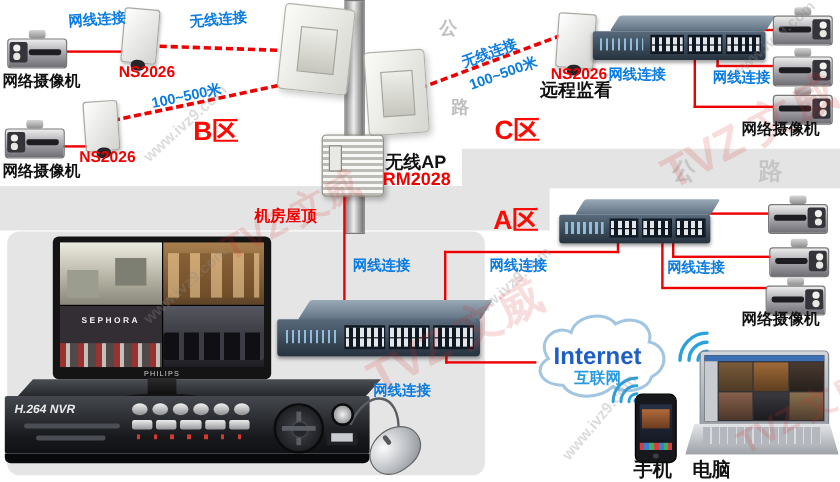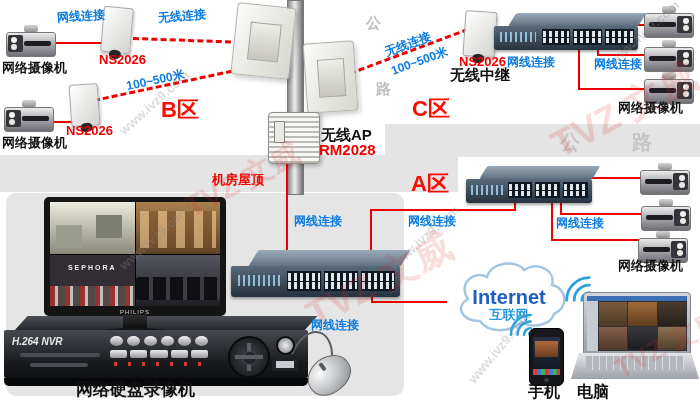--- a/index.html
+++ b/index.html
@@ -73,21 +73,21 @@
   .dpad::before{content:"";position:absolute;left:46%;top:12%;width:8%;height:76%;background:#5a5d63;}
   .dpad::after{content:"";position:absolute;top:46%;left:12%;height:8%;width:76%;background:#5a5d63;}
   .dcenter{position:absolute;left:35%;top:35%;width:30%;height:30%;border-radius:50%;background:#24262b;border:1px solid #44474d;}
   .pwr{position:absolute;left:276px;top:336px;width:15px;height:15px;border-radius:50%;background:radial-gradient(#f0f0f0,#77787c);border:2px solid #0c0d0f;z-index:4;}
   .usb{position:absolute;left:272px;top:358px;width:26px;height:13px;background:#202126;border-radius:2px;z-index:4;}
   .usb::after{content:"";position:absolute;left:4px;top:3px;right:4px;bottom:3px;background:#c9ccd0;}
   
   .mouse{position:absolute;left:306px;top:357px;width:44px;height:34px;border-radius:55% 55% 50% 50%;background:radial-gradient(ellipse at 35% 30%,#fbfbfb,#b9bcc0 55%,#7e8288);border:1px solid #666;transform:rotate(-38deg);z-index:4;}
   .mouse::before{content:"";position:absolute;left:46%;top:6%;width:8%;height:26%;background:#55585c;border-radius:2px;}
   
-  .cloudwrap{position:absolute;left:448px;top:257px;width:122px;height:86px;z-index:3;}
+  .cloudwrap{position:absolute;left:437px;top:257px;width:122px;height:86px;z-index:3;}
   .inet-en{position:absolute;left:0;right:0;top:29px;text-align:center;font-size:20px;font-weight:bold;color:#1c5ec6;z-index:4;}
   .inet-cn{position:absolute;left:0;right:0;top:49px;text-align:center;font-size:13px;font-weight:bold;color:#2a9ae0;z-index:4;}
   .wifi{position:absolute;z-index:3;}
   .phone{position:absolute;left:529px;top:328px;width:33px;height:56px;background:#17181c;border:1px solid #000;border-radius:6px;z-index:3;}
   .ph-screen{position:absolute;left:3px;right:3px;top:8px;bottom:10px;background:linear-gradient(#283046,#11141c);overflow:hidden;}
   .ph-screen::before{content:"";position:absolute;left:2px;top:4px;right:2px;height:16px;background:linear-gradient(#b06a3a,#6a3c22);}
   .ph-screen::after{content:"";position:absolute;left:0;bottom:0;right:0;height:6px;background:repeating-linear-gradient(90deg,#d04040 0 4px,#3a80d0 4px 8px,#40b060 8px 12px);}
   .ph-home{position:absolute;left:42%;bottom:3px;width:16%;height:4px;border-radius:50%;background:#3c3e44;}
   .lap-screen{position:absolute;left:583px;top:292px;width:106px;height:61px;background:linear-gradient(#d2d5d9,#9aa0a6);border:1px solid #80858b;border-radius:4px 4px 0 0;z-index:3;}
   .lap-display{position:absolute;left:3px;top:3px;right:3px;bottom:3px;background:#2e3035;overflow:hidden;}
@@ -161,21 +161,21 @@
     </div>
   <span class="lbl blk" style="left:321px;top:126px;font-size:15px;">无线AP</span>
   <span class="lbl redtxt" style="left:319px;top:141px;font-size:15px;">RM2028</span>
   <span class="lbl redtxt" style="left:212px;top:171px;font-size:13px;">机房屋顶</span>
   <div class="dash" style="left:350px;top:72px;width:126px;transform:rotate(-20.5deg);"></div>
   <span class="lbl blue" style="left:384px;top:36px;transform:rotate(-20deg);">无线连接</span>
   <span class="lbl blue" style="left:390px;top:53px;transform:rotate(-20deg);">100~500米</span>
 
   <div class="panel-s" style="left:464px;top:11px;width:30px;height:44px;transform:rotate(4deg);"></div>
   <span class="lbl redtxt" style="left:459px;top:54px;font-size:13px;">NS2026</span>
-  <span class="lbl blk" style="left:450px;top:66px;font-size:15px;">无线中继</span>
+  <span class="lbl blk" style="left:450px;top:66px;font-size:15px;">远程监看</span>
   <div class="line" style="left:490px;top:42px;width:22px;height:2px;transform:rotate(-16deg);"></div>
   <span class="lbl blue" style="left:507px;top:54px;">网线连接</span>
 
   <div class="switch" style="left:494px;top:13px;width:144px;height:37px;">
     <div class="sw-top"></div>
     <div class="sw-front">
       <div class="sw-leds"></div>
       <div class="sw-ports">
           <div class="pgrp"></div>
           <div class="pgrp"></div>
@@ -315,21 +315,20 @@
   <div class="ledrow"></div>
   <div class="dpad">
       <div class="dcenter"></div>
     </div>
   <div class="pwr"></div>
   <div class="usb"></div>
   <svg class="abs" style="left:286px;top:318px;width:60px;height:46px;z-index:3;" viewBox="0 0 60 46">
       <path d="M6,36 C20,4 48,8 46,42" stroke="#5a5d62" stroke-width="2" fill="none"></path>
     </svg>
   <div class="mouse"></div>
-  <span class="lbl blk" style="left:76px;top:378px;font-size:17px;">网络硬盘录像机</span>
 
   <div class="cloudwrap">
     <svg width="122" height="86" viewBox="0 0 122 86">
       <path d="M32,64 C13,64 7,49 20,42 C9,26 27,13 39,20 C43,5 68,2 76,13 C91,4 108,14 104,28 C119,31 121,50 106,57 C103,68 84,72 74,65 C62,76 40,76 32,64 Z" fill="#ffffff" stroke="#a2c5e2" stroke-width="2.5"></path>
     </svg>
     <span class="inet-en">Internet</span>
     <span class="inet-cn">互联网</span>
   </div>
   <svg class="wifi" style="left:560px;top:272px;" width="34" height="32" viewBox="0 0 34 34">
     <g stroke="#2aa0dc" stroke-width="3" fill="none" stroke-linecap="round">

